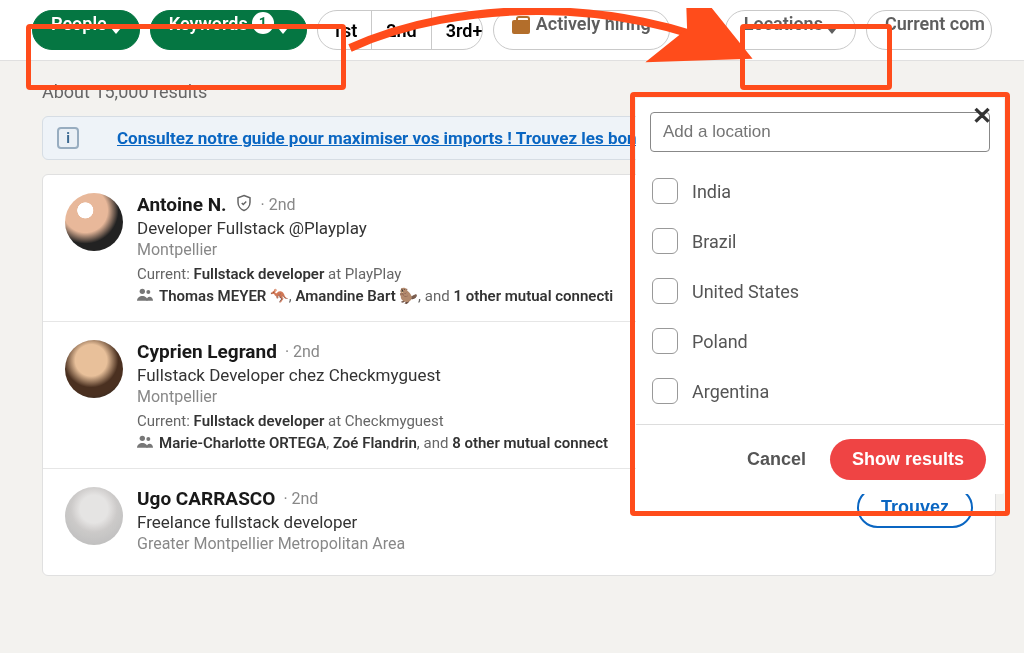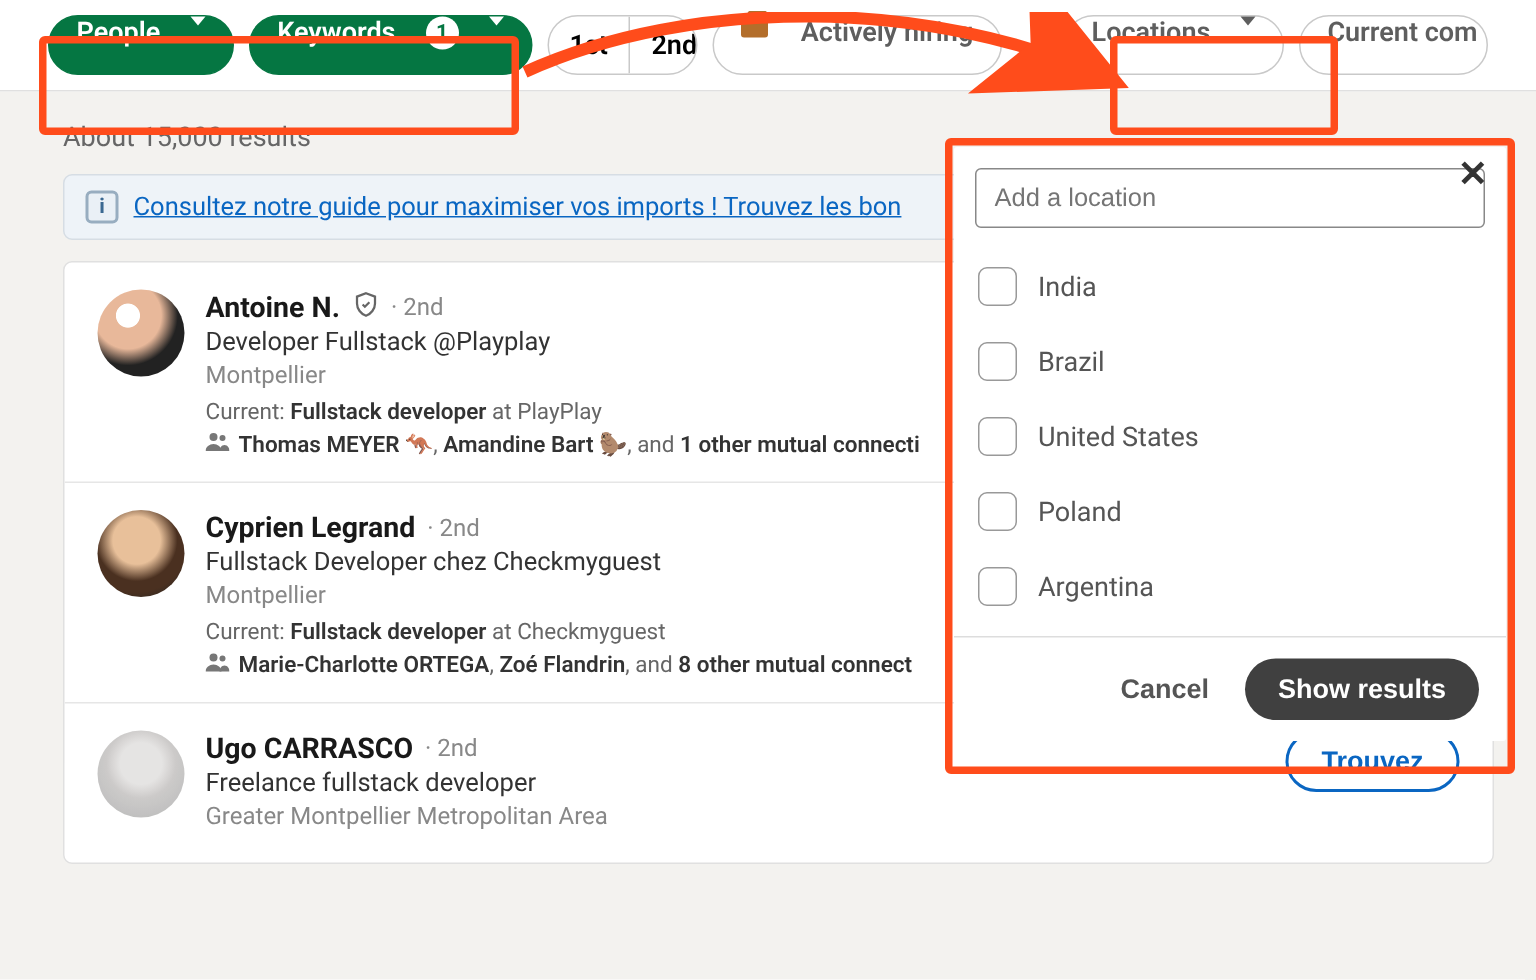--- a/index.html
+++ b/index.html
@@ -18,24 +18,24 @@
     align-items: center;
     gap: 10px;
     padding: 10px 32px 10px 32px;
     background: #fff;
     border-bottom: 1px solid #e0e0e0;
     position: relative;
     z-index: 5;
   }
   .pill {
     display: inline-flex;
-    align-items: flex-start;
-    gap: 20px;
+    align-items: flex-end;
+    gap: 4px;
     height: 40px;
-    padding: 0 18px;
+    padding: 15px 18px;
     border-radius: 22px;
     font-size: 18px;
     font-weight: 600;
     cursor: pointer;
     white-space: nowrap;
     border: 1px solid #c9c9c9;
     color: #5e5e5e;
     background: #fff;
   }
   .pill.selected {
@@ -133,21 +133,22 @@
     padding: 10px 14px;
     display: flex;
     align-items: center;
     gap: 10px;
     margin-bottom: 14px;
   }
   .banner a {
     color: #0a66c2;
     text-decoration: underline;
     font-size: 17px;
-    font-weight: 400;
+    font-weight: 700;
+    margin-left: 28px;
   }
   .info-icon {
     width: 22px; height: 22px;
     background: #eaf0f6;
     border: 2px solid #98adc0;
     border-radius: 4px;
     display: inline-flex;
     align-items: center;
     justify-content: center;
     font-size: 14px;
@@ -295,21 +296,21 @@
   .cancel-btn {
     font-size: 18px;
     font-weight: 600;
     color: #555;
     background: none;
     border: none;
     cursor: pointer;
     padding: 8px 10px;
   }
   .show-btn {
-    background: #404040;
+    background: #ef4444;
     color: #fff;
     border: none;
     border-radius: 24px;
     padding: 10px 22px;
     font-size: 18px;
     font-weight: 700;
     cursor: pointer;
   }
 </style>
 </head>

